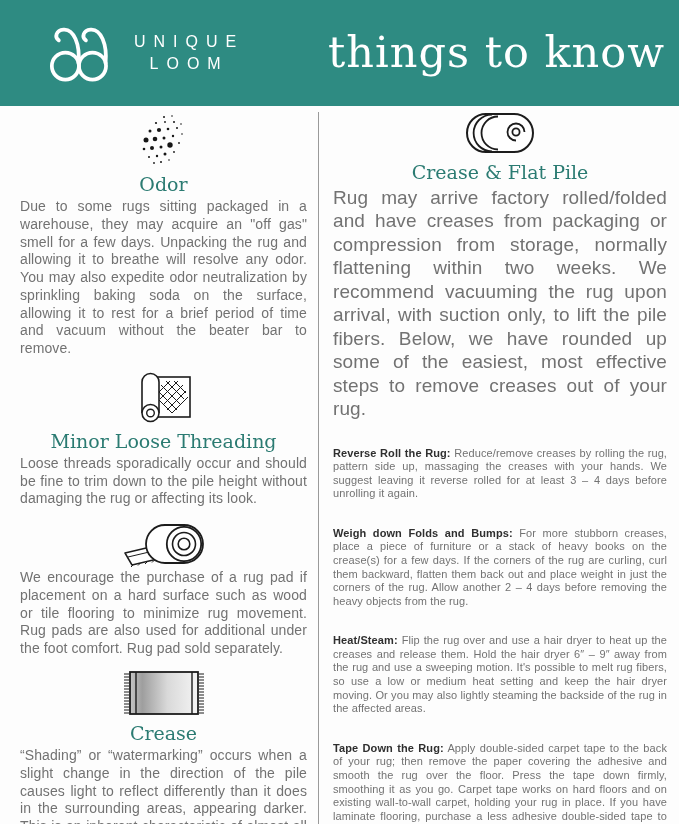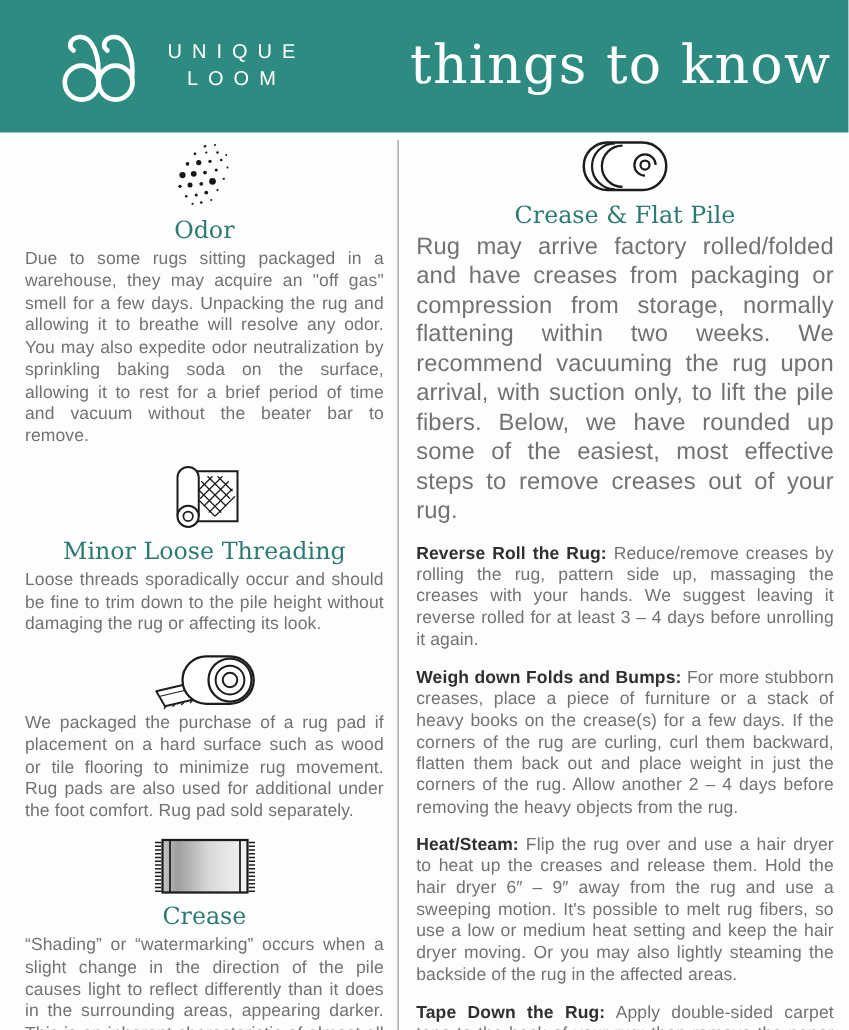--- a/index.html
+++ b/index.html
@@ -41,22 +41,22 @@
   }
   .sec-body{
     text-align:justify;color:#727272;font-size:14px;line-height:1.27;
     margin:0;letter-spacing:0.1px;
   }
   .col-left .section{margin-bottom:11px;}
   .col-left .section:last-child{margin-bottom:0;}
   
   .col-right .sec-body{font-size:19px;line-height:1.235;}
   .tip{
-    text-align:justify;color:#727272;font-size:14px;line-height:1.235;
-    margin:13px 0 0 0;letter-spacing:0.1px;
+    text-align:justify;color:#727272;font-size:11px;line-height:1.235;
+    margin:26px 0 0 0;letter-spacing:0.1px;
   }
   .tip-label{font-weight:700;color:#2F2F2F;}
   svg{display:block;}
 </style>
 </head>
 <body>
 
 <div class="page">
 
   <div class="header">
@@ -141,21 +141,21 @@
           <svg width="90" height="50" viewBox="0 0 90 50" fill="none" stroke="#1c1c1c">
             <path d="M6,34 L40,26 L47,38 L13,46 Z" fill="#ffffff" stroke-width="1.5" stroke-linejoin="round"></path>
             <path d="M9,38 L43,30" stroke-width="1"></path>
             <path d="M14,46 l-2,2 M21,44.5 l-2,2 M28,43 l-2,2 M35,41.5 l-2,2 M42,40 l-2,2" stroke-width="1"></path>
             <rect x="27" y="6" width="57" height="38" rx="19" fill="#ffffff" stroke-width="1.8"></rect>
             <circle cx="65" cy="25" r="17.2" stroke-width="1.8" fill="#ffffff"></circle>
             <circle cx="65" cy="25" r="11.5" stroke-width="1.6"></circle>
             <circle cx="65" cy="25" r="5.8" stroke-width="1.6"></circle>
           </svg>
         </div>
-        <p class="sec-body">We packaged the purchase of a rug pad if placement on a hard surface such as wood or tile flooring to minimize rug movement. Rug pads are also used for additional under the foot comfort. Rug pad sold separately.</p>
+        <p class="sec-body">We encourage the purchase of a rug pad if placement on a hard surface such as wood or tile flooring to minimize rug movement. Rug pads are also used for additional under the foot comfort. Rug pad sold separately.</p>
       </div>
 
       <div class="section">
         <div class="icon-wrap">
           <svg width="82" height="48" viewBox="0 0 82 48" fill="none" stroke="#1c1c1c">
             <defs>
               <linearGradient id="shadeGrad" x1="0" y1="0" x2="1" y2="0">
                 <stop offset="0" stop-color="#c6c6c6"></stop>
                 <stop offset="0.18" stop-color="#9e9e9e"></stop>
                 <stop offset="0.55" stop-color="#d9d9d9"></stop>

